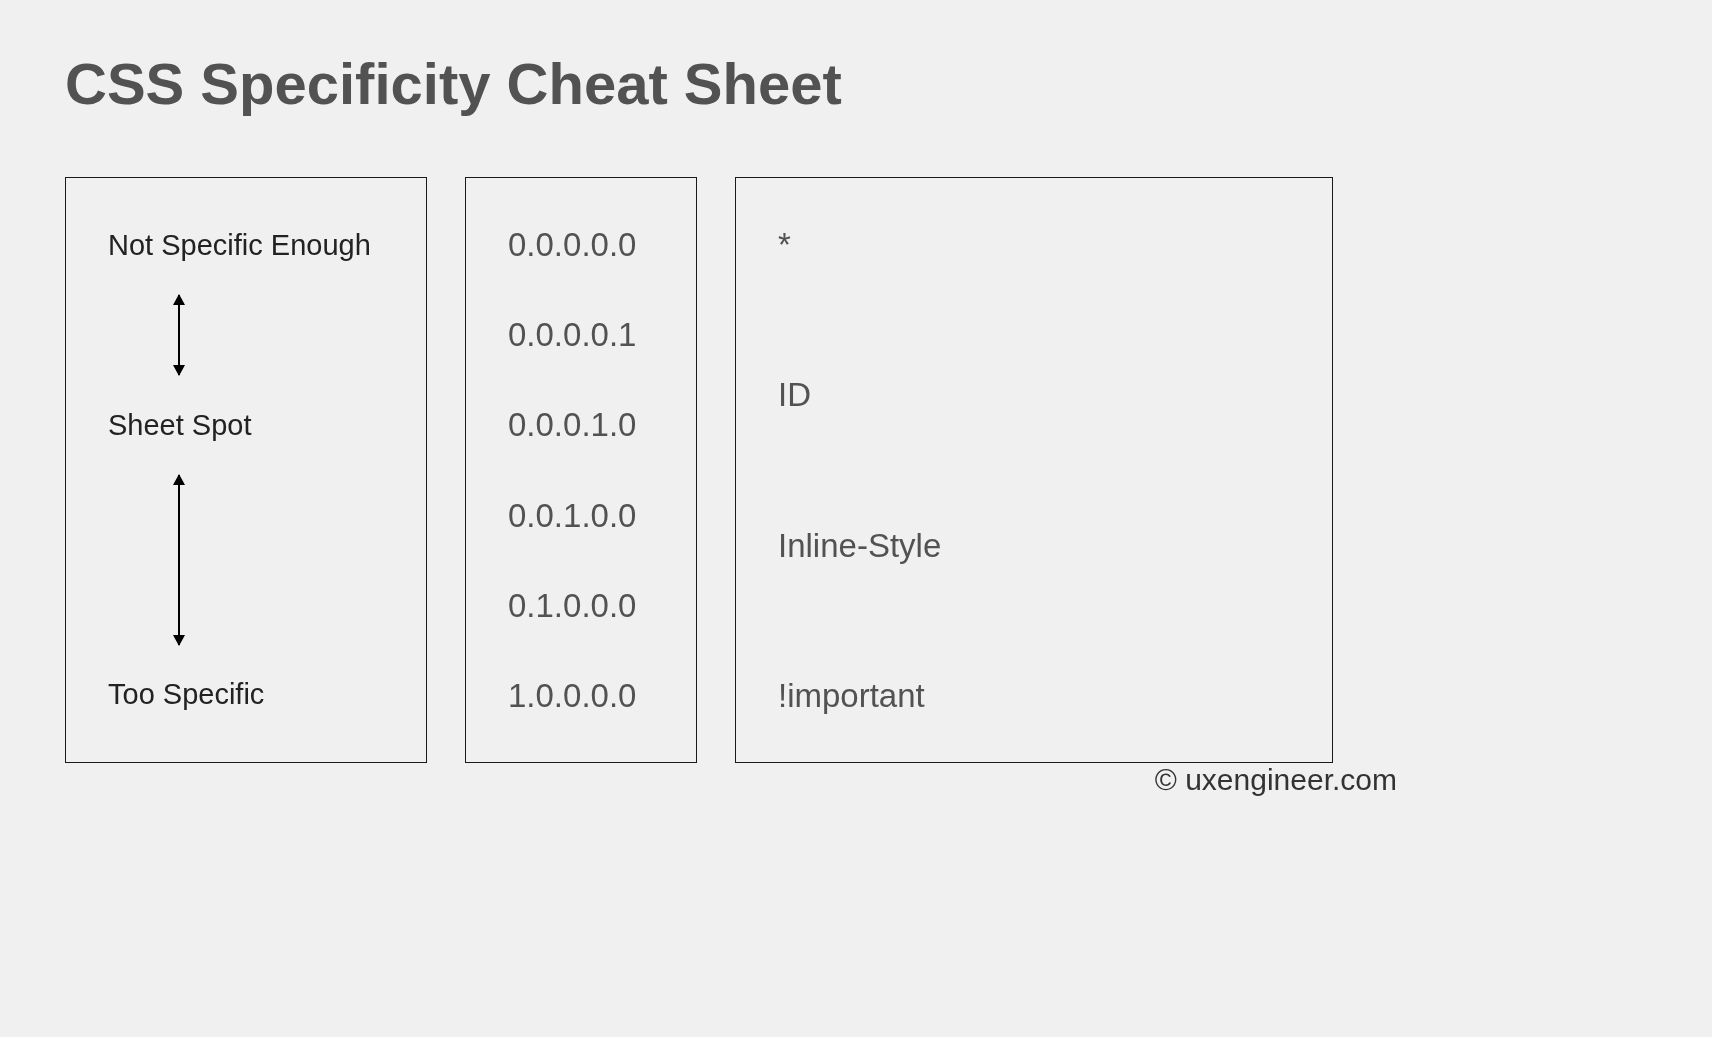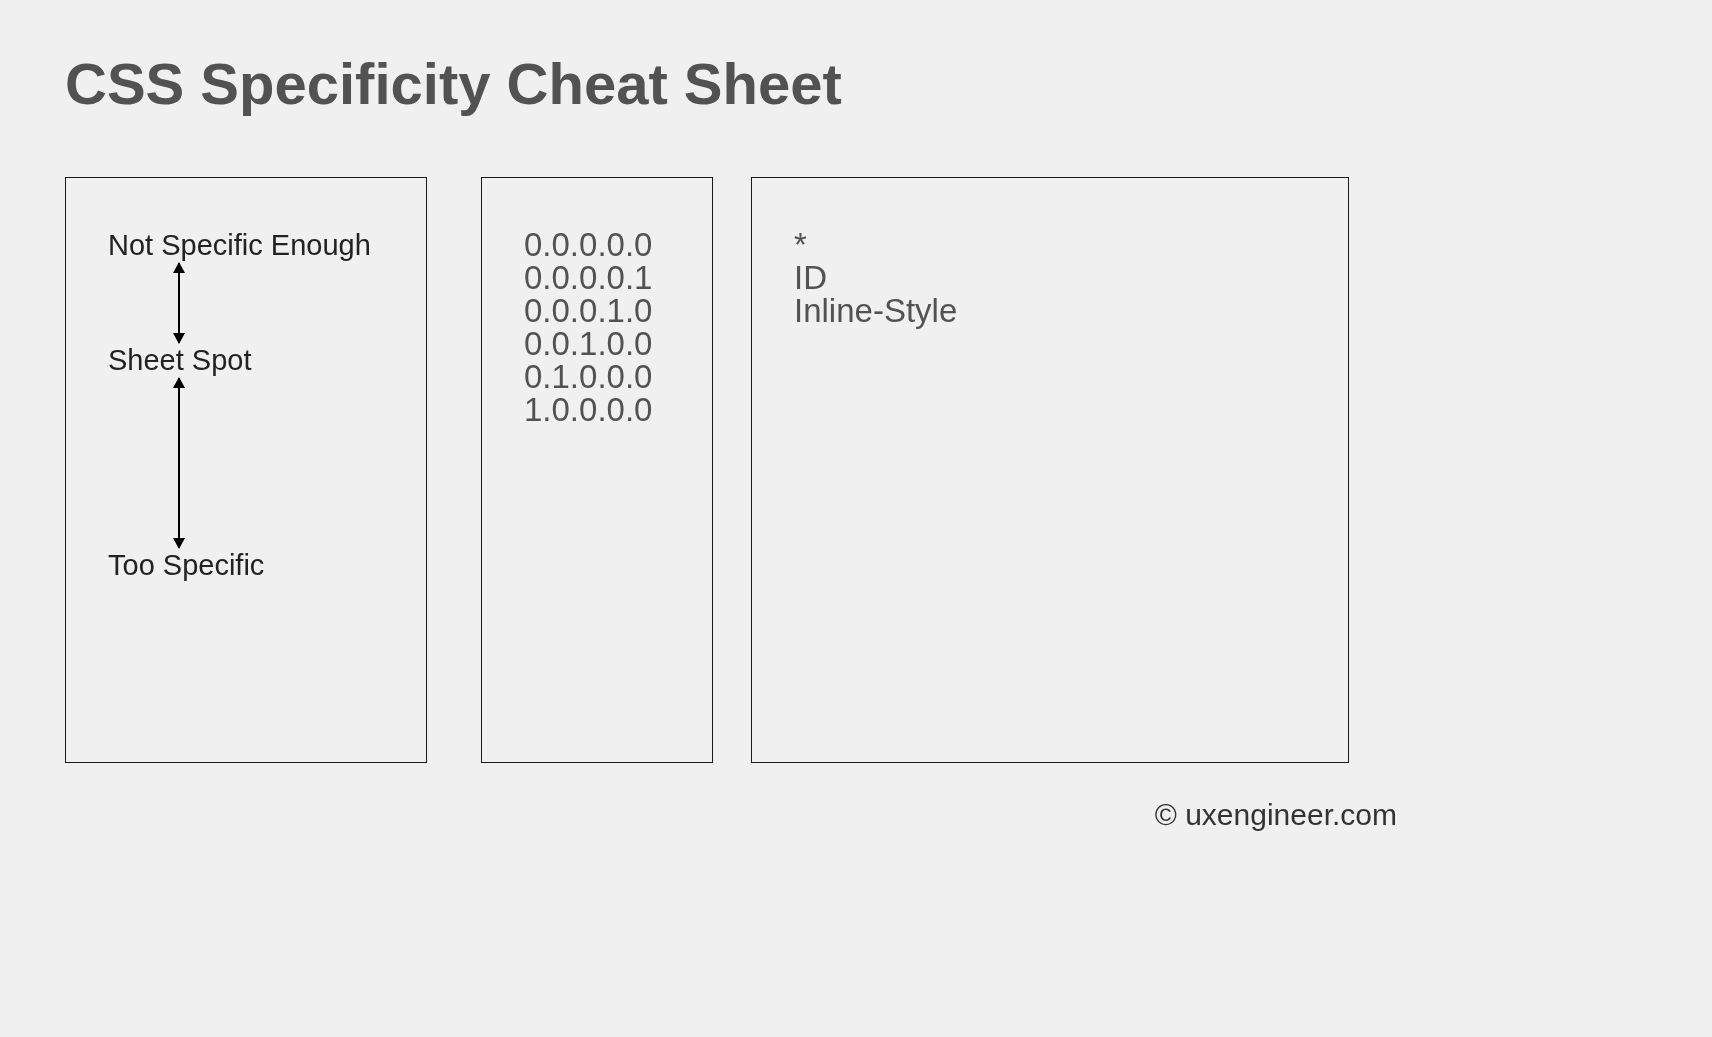--- a/index.html
+++ b/index.html
@@ -23,27 +23,27 @@
     .columns {
       display: flex;
       gap: 38px;
     }
     .panel {
       border: 1.5px solid #1a1a1a;
       padding: 50px 42px;
       height: 586px;
       display: flex;
       flex-direction: column;
+      justify-content: space-between;
     }
     .panel-left {
       width: 362px;
     }
     .panel-middle {
       width: 232px;
-      margin-left: 16px;
     }
     .panel-right {
       width: 598px;
     }
     .label-left {
       font-size: 29px;
       font-weight: 500;
       color: #222;
       line-height: 1.2;
     }
@@ -92,21 +92,20 @@
       font-size: 33px;
       font-weight: 400;
       color: #525252;
       line-height: 1;
       white-space: nowrap;
     }
     .footer {
       text-align: right;
       font-size: 30px;
       color: #333;
-      margin-top: 35px;
       padding-right: 250px;
     }
   </style>
 </head>
 <body>
 
 <h1 class="title">CSS Specificity Cheat Sheet</h1>
 
 <div class="columns">
 
@@ -128,17 +127,18 @@
     <div class="value">0.0.0.1.0</div>
     <div class="value">0.0.1.0.0</div>
     <div class="value">0.1.0.0.0</div>
     <div class="value">1.0.0.0.0</div>
   </div>
 
   <div class="panel panel-right">
     <div class="desc">*</div>
     <div class="desc">ID</div>
     <div class="desc">Inline-Style</div>
+    <div class="desc">!important</div>
   </div>
 
 </div>
 
 <div class="footer">© uxengineer.com</div>
 
 </body></html>

